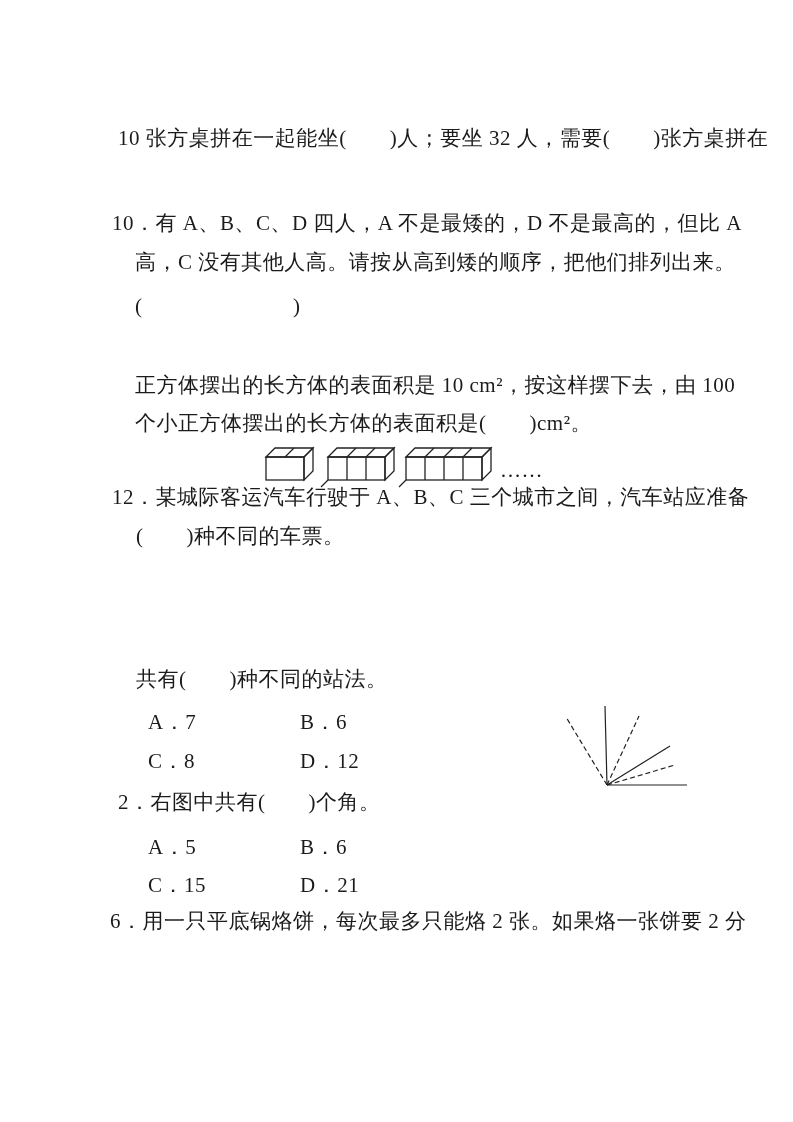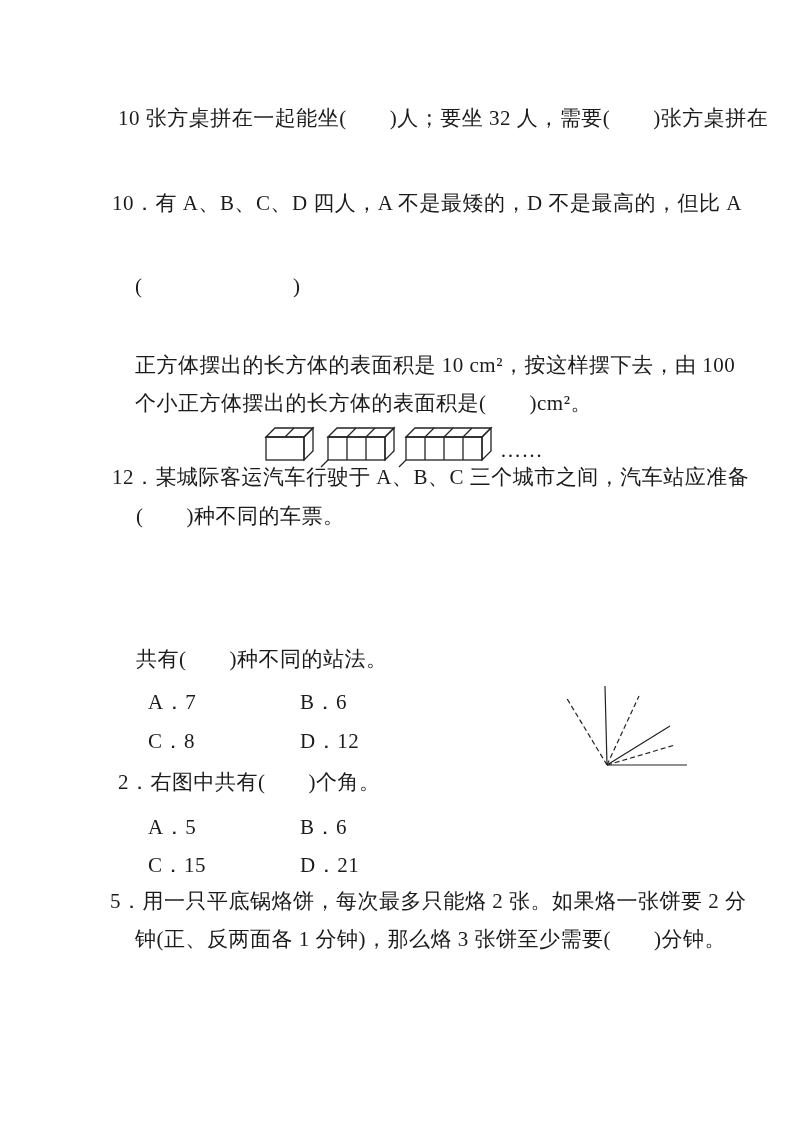--- a/index.html
+++ b/index.html
@@ -3,20 +3,21 @@
 <meta charset="utf-8">
 <style>
   html,body { margin:0; padding:0; background:#ffffff; }
   .page {
     position:relative;
     width:793px; height:966px;
     background:#ffffff;
     overflow:hidden;
     font-family:"Liberation Serif","DejaVu Serif",serif;
     color:#1b1b1b;
+    margin-top:20px;
   }
   .line {
     position:absolute;
     font-size:21px;
     line-height:24px;
     white-space:pre;
     letter-spacing:0.5px;
   }
   .var { font-style:italic; }
   svg { position:absolute; display:block; }
@@ -25,20 +26,21 @@
 </head>
 <body>
 
 <div class="page">
 
   <div class="line" style="left:118px; top:106px">10 张方桌拼在一起能坐(　　)人；要坐 32 人，需要(　　)张方桌拼在</div>
 
 
   <div class="line" style="left:112px; top:191px">10．有 A、B、C、D 四人，A 不是最矮的，D 不是最高的，但比 A</div>
 
+  <div class="line" style="left:135px; top:230px">高，C 没有其他人高。请按从高到矮的顺序，把他们排列出来。</div>
 
   <div class="line" style="left:135px; top:274px">(　　　　　　　)</div>
 
 
   <div class="line" style="left:135px; top:353px">正方体摆出的长方体的表面积是 10 cm²，按这样摆下去，由 100</div>
 
   <div class="line" style="left:135px; top:391px">个小正方体摆出的长方体的表面积是(　　)cm²。</div>
 
   <svg style="left:258px; top:426px" width="250" height="44" viewBox="0 0 250 44">
     <g stroke-width="1.3">
@@ -97,17 +99,16 @@
     </g>
   </svg>
 
   <div class="line" style="left:118px; top:770px">2．右图中共有(　　)个角。</div>
 
   <div class="line" style="left:148px; top:815px">A．5</div>
   <div class="line" style="left:300px; top:815px">B．6</div>
   <div class="line" style="left:148px; top:853px">C．15</div>
   <div class="line" style="left:300px; top:853px">D．21</div>
 
-  <div class="line" style="left:110px; top:889px">5．用一只平底锅烙饼，每次最多只能烙 2 张。如果烙一张饼要 2 分</div>
+  <div class="line" style="left:110px; top:889px">6．用一只平底锅烙饼，每次最多只能烙 2 张。如果烙一张饼要 2 分</div>
 
-  <div class="line" style="left:135px; top:927px">钟(正、反两面各 1 分钟)，那么烙 3 张饼至少需要(　　)分钟。</div>
 
 </div>
 
 </body></html>

